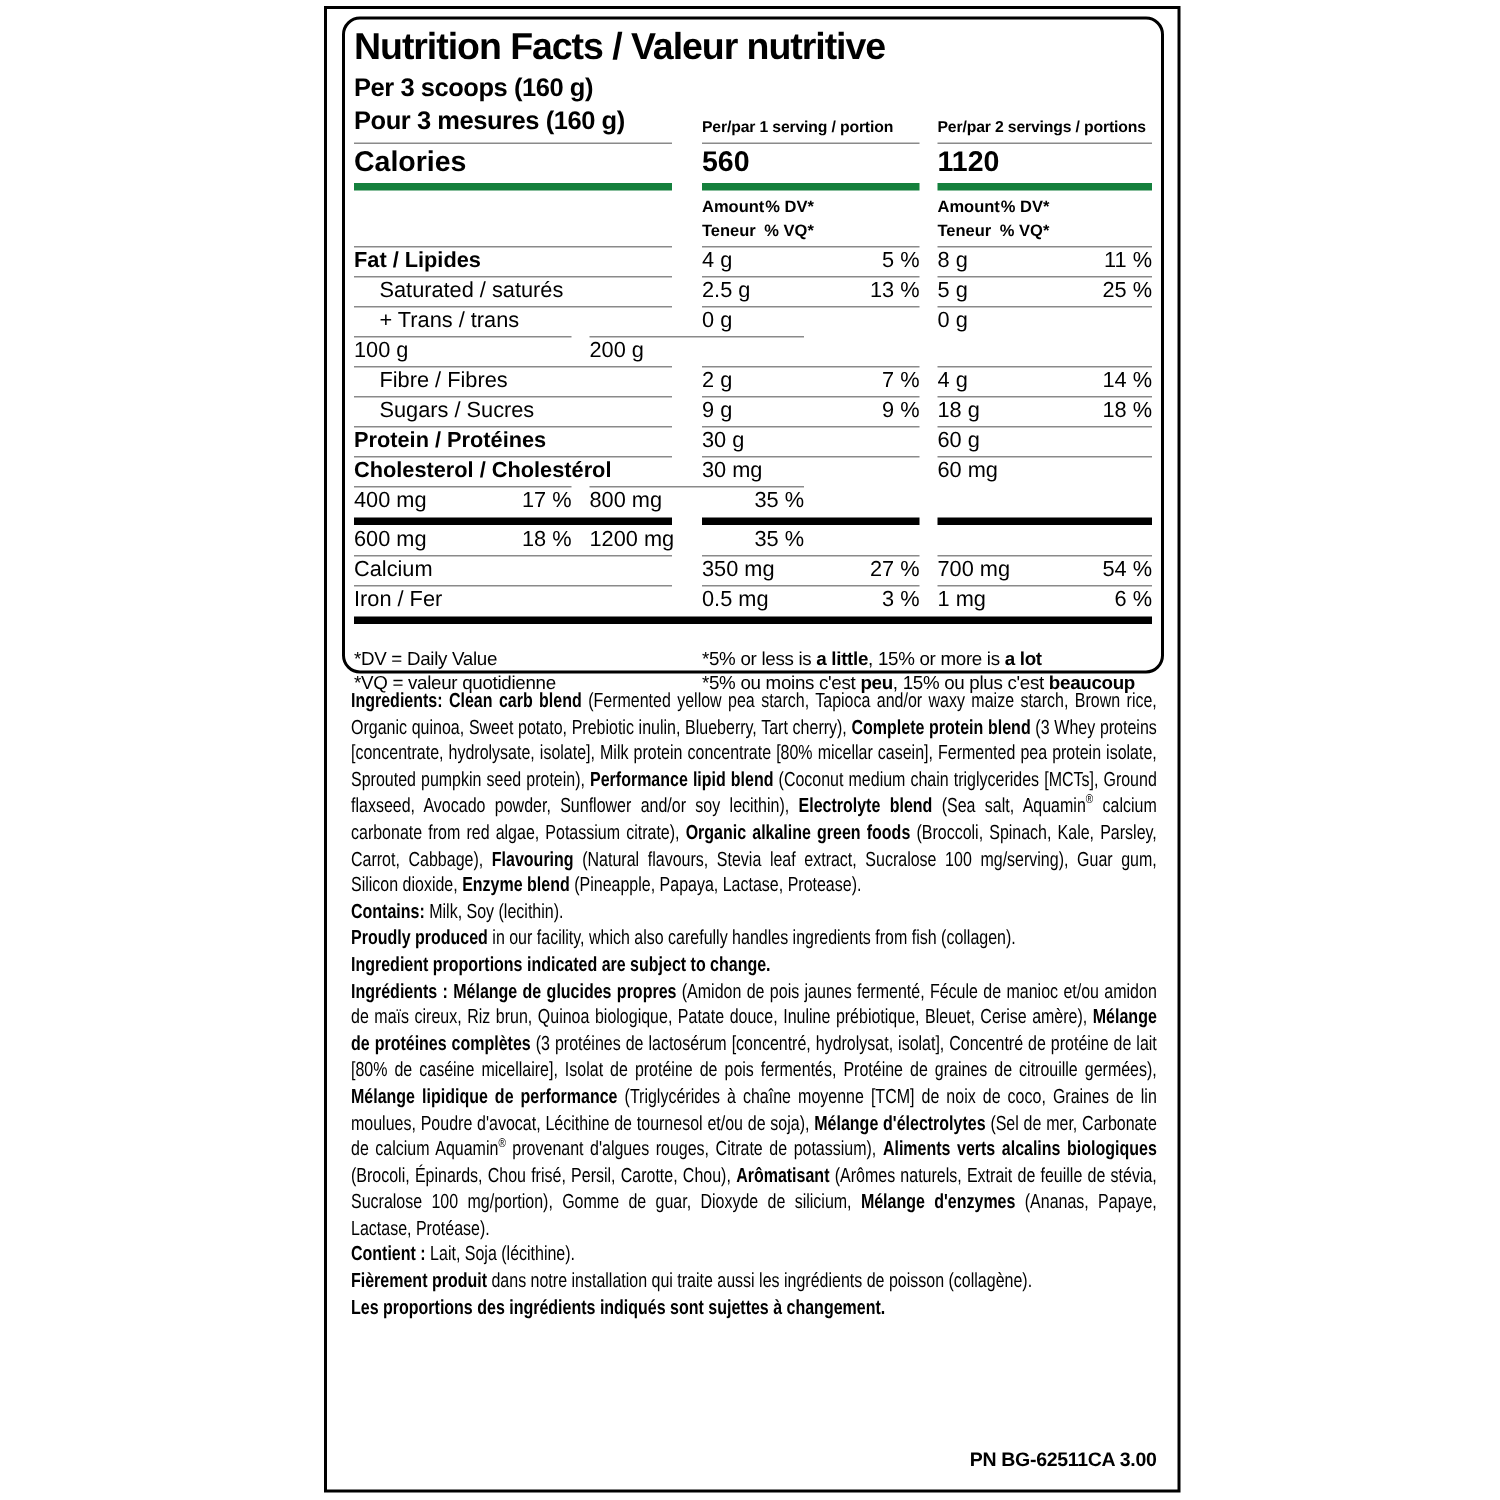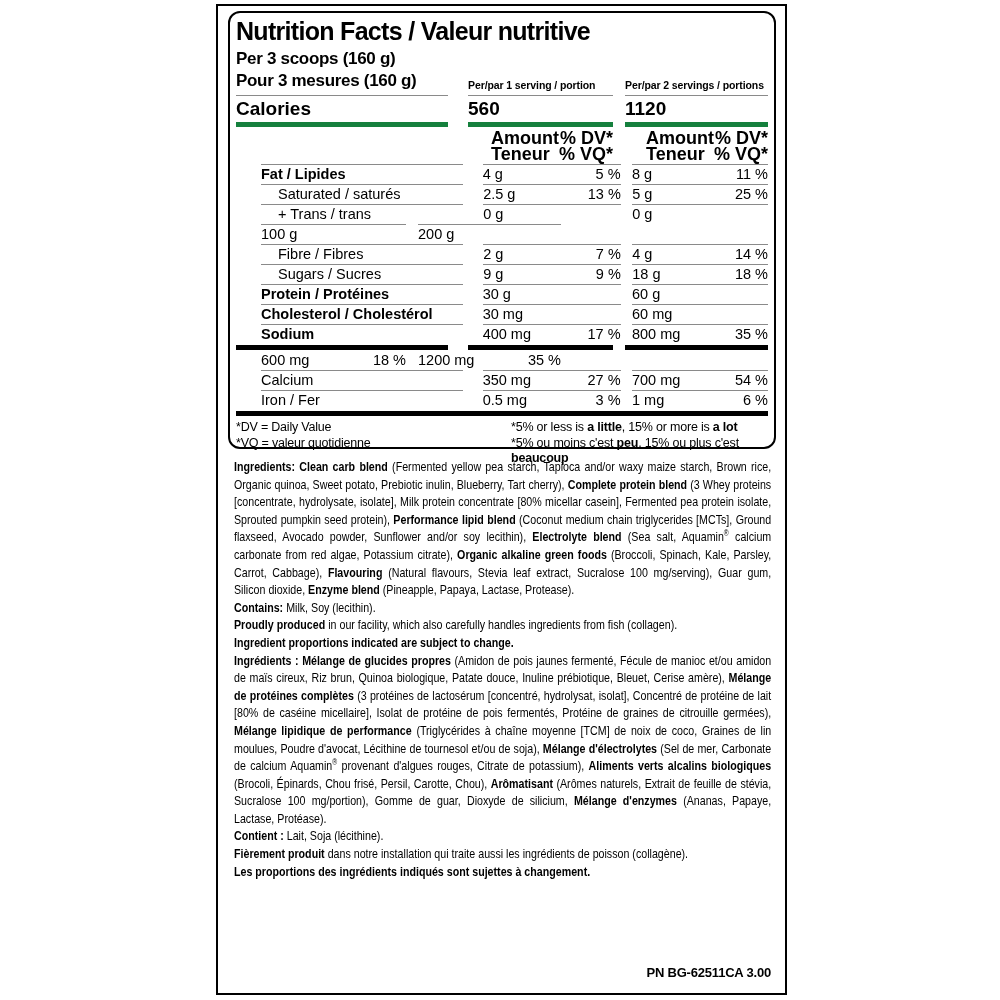--- a/index.html
+++ b/index.html
@@ -12,33 +12,33 @@
   .title{font-size:25px;font-weight:bold;letter-spacing:-0.7px;line-height:29px;margin:1px 0 2px 0;}
   .band{display:flex;align-items:flex-end;}
   .c-name{width:212px;margin-right:20px;box-sizing:border-box;}
   .c-col{width:145px;box-sizing:border-box;}
   .c-gap{width:12px;}
   .c-col2w{width:143px;box-sizing:border-box;}
   .serv-cell{border-bottom:1px solid #8a8a8a;padding-bottom:3px;font-weight:bold;}
   .serv-left{font-size:17px;line-height:22px;letter-spacing:-0.3px;}
   .serv-col{font-size:10.5px;letter-spacing:-0.1px;white-space:nowrap;padding-bottom:4px;}
   .calcell{border-bottom:5px solid #15803d;padding:2px 0 3px 0;font-weight:bold;font-size:19px;line-height:21px;}
-  .amtcell{display:flex;justify-content:flex-end;font-weight:bold;
-    font-size:18px;line-height:16px;padding:3px 0 2px 0;}
+  .amtcell{display:flex;justify-content:flex-start;font-weight:bold;
+    font-size:11px;line-height:16px;padding:3px 0 2px 0;}
   .tar{text-align:right;}
-  .nrow{display:flex;font-size:14.5px;margin-left:25px;}
+  .nrow{display:flex;font-size:14.5px;}
   .rcell{padding:2px 0;line-height:15px;min-height:15px;}
   .cols{display:flex;justify-content:space-between;}
   .sep{border-top:1px solid #8a8a8a;}
   .bld{font-weight:bold;}
   .ind{padding-left:17px;}
   .bar-row{margin:1px 0;align-items:stretch;}
   .barseg{height:5px;background:#000;}
   .full-bar{height:5px;background:#000;margin-top:1px;}
-  .footer{display:flex;margin-top:4px;font-size:12.5px;line-height:15.5px;letter-spacing:-0.2px;gap:43px;}
+  .footer{display:flex;margin-top:16px;font-size:12.5px;line-height:15.5px;letter-spacing:-0.2px;}
   .f-left{width:232px;}
   .f-right{flex:1;}
   
   .ingredients{position:absolute;left:16px;top:452px;width:680px;
     transform:scaleX(0.79);transform-origin:0 0;}
   .ing{margin:0;text-align:justify;font-size:13.5px;line-height:17.6px;}
   .ing b{font-weight:bold;}
   sup{font-size:8.5px;line-height:0;vertical-align:super;}
   .pn{position:absolute;right:14px;bottom:13px;font-size:13px;font-weight:bold;letter-spacing:-0.2px;}
 </style>
@@ -183,21 +183,20 @@
             <span>30 mg</span>
             <span></span>
           </div>
           <div class="c-gap"></div>
           <div class="c-col2w rcell cols sep">
             <span>60 mg</span>
             <span></span>
           </div>
         </div>
         <div class="nrow">
-          <div class="c-name rcell sep bld">Sodium</div>
           <div class="c-col rcell cols sep">
             <span>400 mg</span>
             <span>17 %</span>
           </div>
           <div class="c-gap"></div>
           <div class="c-col2w rcell cols sep">
             <span>800 mg</span>
             <span>35 %</span>
           </div>
         </div>

